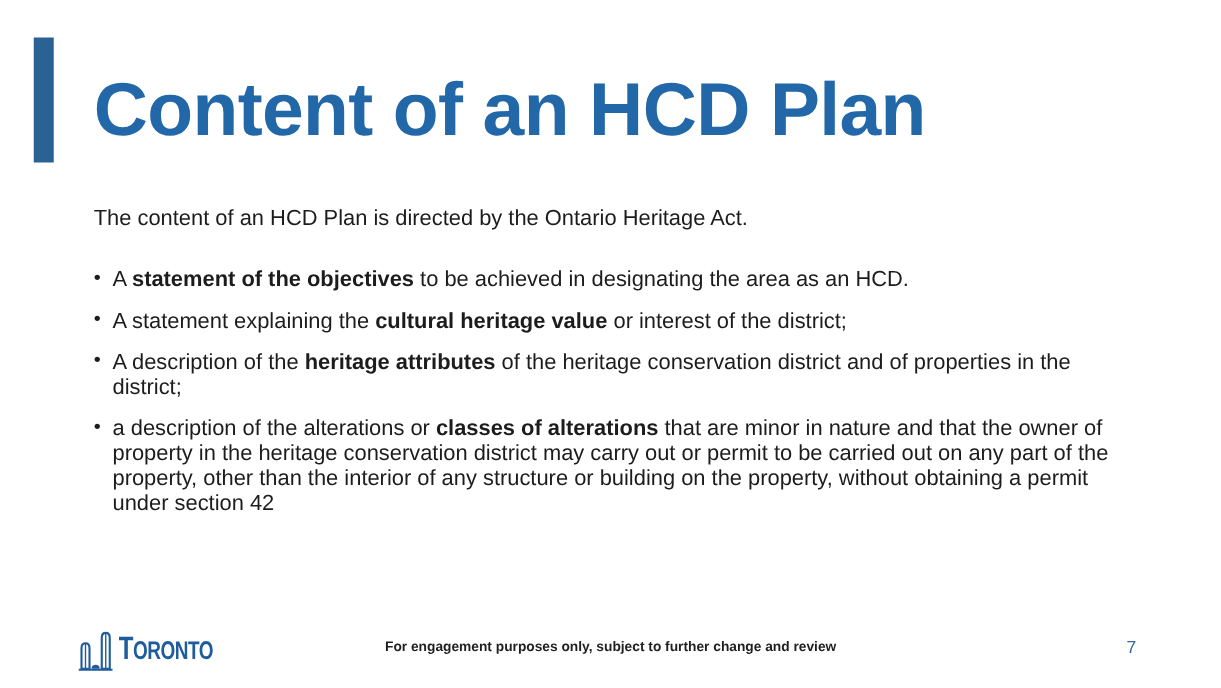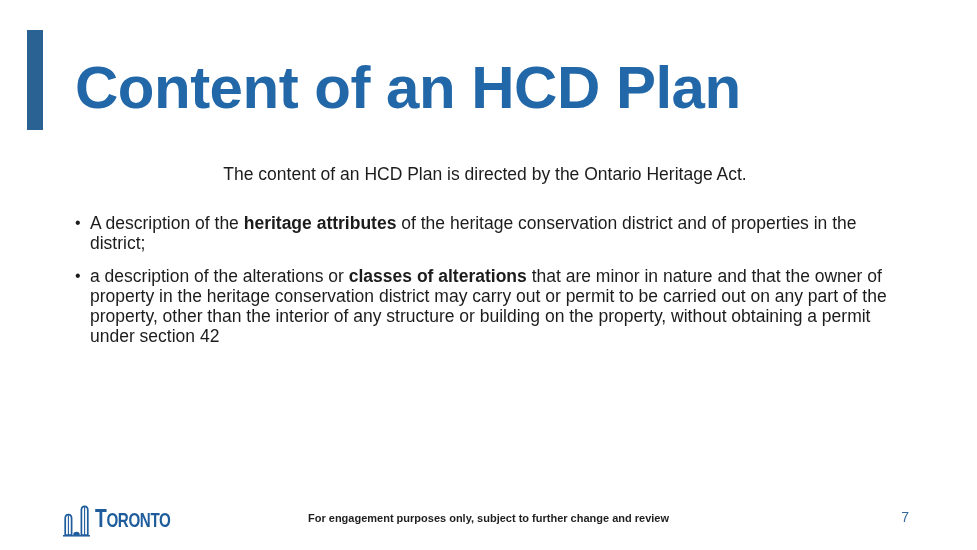--- a/index.html
+++ b/index.html
@@ -25,21 +25,21 @@
     position:absolute;left:75px;top:58px;margin:0;
     font-size:60px;font-weight:bold;line-height:1.0;
     letter-spacing:-0.5px;
     color:var(--title);
     white-space:nowrap;
   }
   .slide-body{
     position:absolute;left:75px;top:164px;width:820px;
     font-size:17.5px;line-height:20px;color:var(--bodytext);
   }
-  .intro{margin:0 0 29px 0;text-align:center;}
+  .intro{margin:0 0 29px 0;}
   ul.bullets{list-style:none;margin:0;padding:0;}
   ul.bullets li{
     position:relative;
     padding-left:15px;
     margin:0 0 13px 0;
   }
   ul.bullets li::before{
     content:"\2022";
     position:absolute;left:0;top:0;
     font-size:16px;
@@ -71,20 +71,22 @@
 </head>
 <body>
 
 <div class="accent-bar"></div>
 
 <h1 class="slide-title">Content of an HCD Plan</h1>
 
 <div class="slide-body">
   <p class="intro">The content of an HCD Plan is directed by the Ontario Heritage Act.</p>
   <ul class="bullets">
+      <li><span>A </span><span class="b">statement of the objectives</span><span> to be achieved in designating the area as an HCD.</span></li>
+      <li><span>A statement explaining the </span><span class="b">cultural heritage value</span><span> or interest of the district;</span></li>
       <li><span>A description of the </span><span class="b">heritage attributes</span><span> of the heritage conservation district and of properties in the district;</span></li>
       <li><span>a description of the alterations or </span><span class="b">classes of alterations</span><span> that are minor in nature and that the owner of property in the heritage conservation district may carry out or permit to be carried out on any part of the property, other than the interior of any structure or building on the property, without obtaining a permit under section 42</span></li>
     </ul>
 </div>
 
 <div class="footer-logo">
   <svg class="logo-icon" width="29" height="32" viewBox="0 0 29 32" aria-hidden="true">
 
     <path d="M3.2 30 V13.5 C3.2 10.8 4.8 9.6 6.4 9.6 C8 9.6 9.6 10.8 9.6 13.5 V30 Z" fill="none" stroke="#1E5C9C" stroke-width="1.7"></path>
     <path d="M6.4 30 V10.2" fill="none" stroke="#1E5C9C" stroke-width="1.1"></path>

